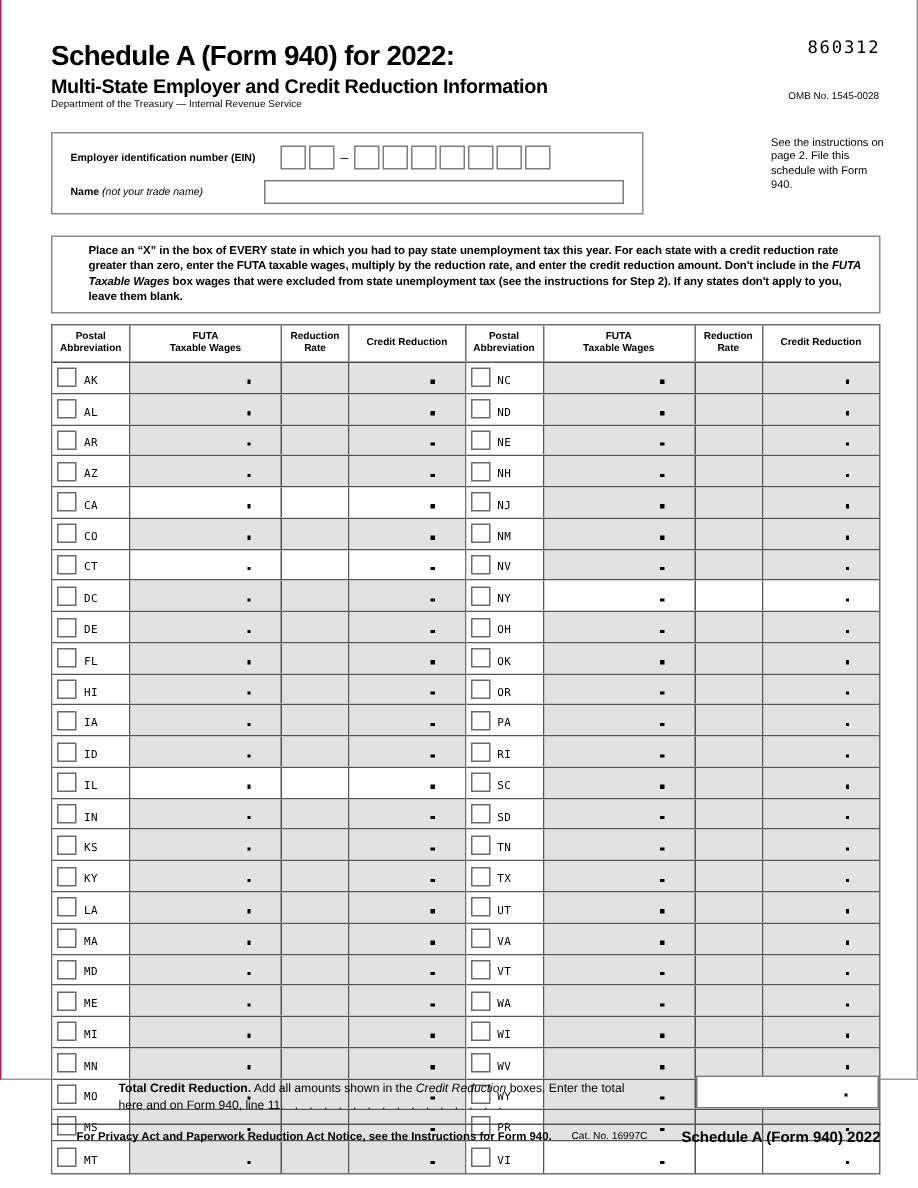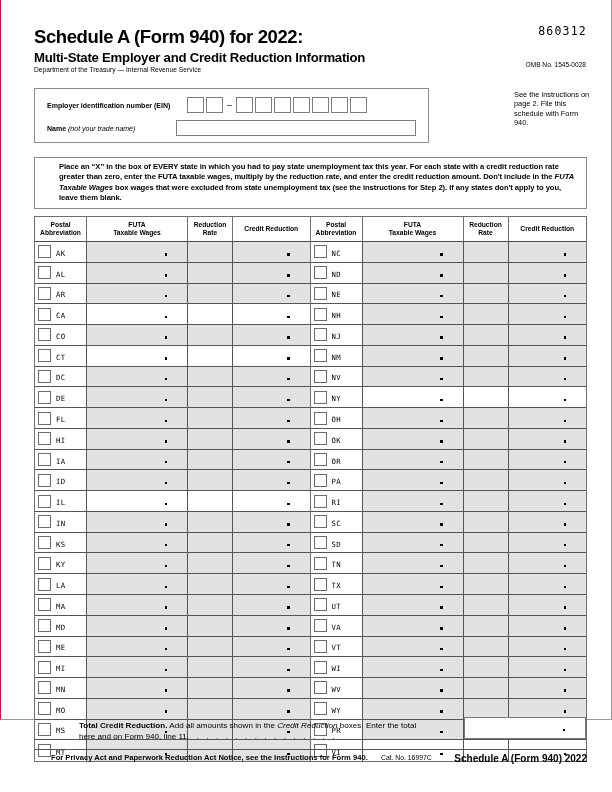--- a/index.html
+++ b/index.html
@@ -426,20 +426,33 @@
               <span class="st-abbr">AR</span>
             </div>
             <div class="cell c-futa">
               <span class="dot"></span>
             </div>
             <div class="cell c-rate"></div>
             <div class="cell c-cred">
               <span class="dot"></span>
             </div>
           </div>
+          <div class="trow">
+            <div class="cell postal c-post">
+              <div class="chk"></div>
+              <span class="st-abbr">AZ</span>
+            </div>
+            <div class="cell c-futa">
+              <span class="dot"></span>
+            </div>
+            <div class="cell c-rate"></div>
+            <div class="cell c-cred">
+              <span class="dot"></span>
+            </div>
+          </div>
           <div class="trow active">
             <div class="cell postal c-post">
               <div class="chk"></div>
               <span class="st-abbr">CA</span>
             </div>
             <div class="cell c-futa">
               <span class="dot"></span>
             </div>
             <div class="cell c-rate"></div>
             <div class="cell c-cred">
@@ -997,20 +1010,33 @@
               <span class="dot"></span>
             </div>
             <div class="cell c-rate"></div>
             <div class="cell c-cred">
               <span class="dot"></span>
             </div>
           </div>
           <div class="trow">
             <div class="cell postal c-post">
               <div class="chk"></div>
+              <span class="st-abbr">WA</span>
+            </div>
+            <div class="cell c-futa">
+              <span class="dot"></span>
+            </div>
+            <div class="cell c-rate"></div>
+            <div class="cell c-cred">
+              <span class="dot"></span>
+            </div>
+          </div>
+          <div class="trow">
+            <div class="cell postal c-post">
+              <div class="chk"></div>
               <span class="st-abbr">WI</span>
             </div>
             <div class="cell c-futa">
               <span class="dot"></span>
             </div>
             <div class="cell c-rate"></div>
             <div class="cell c-cred">
               <span class="dot"></span>
             </div>
           </div>

